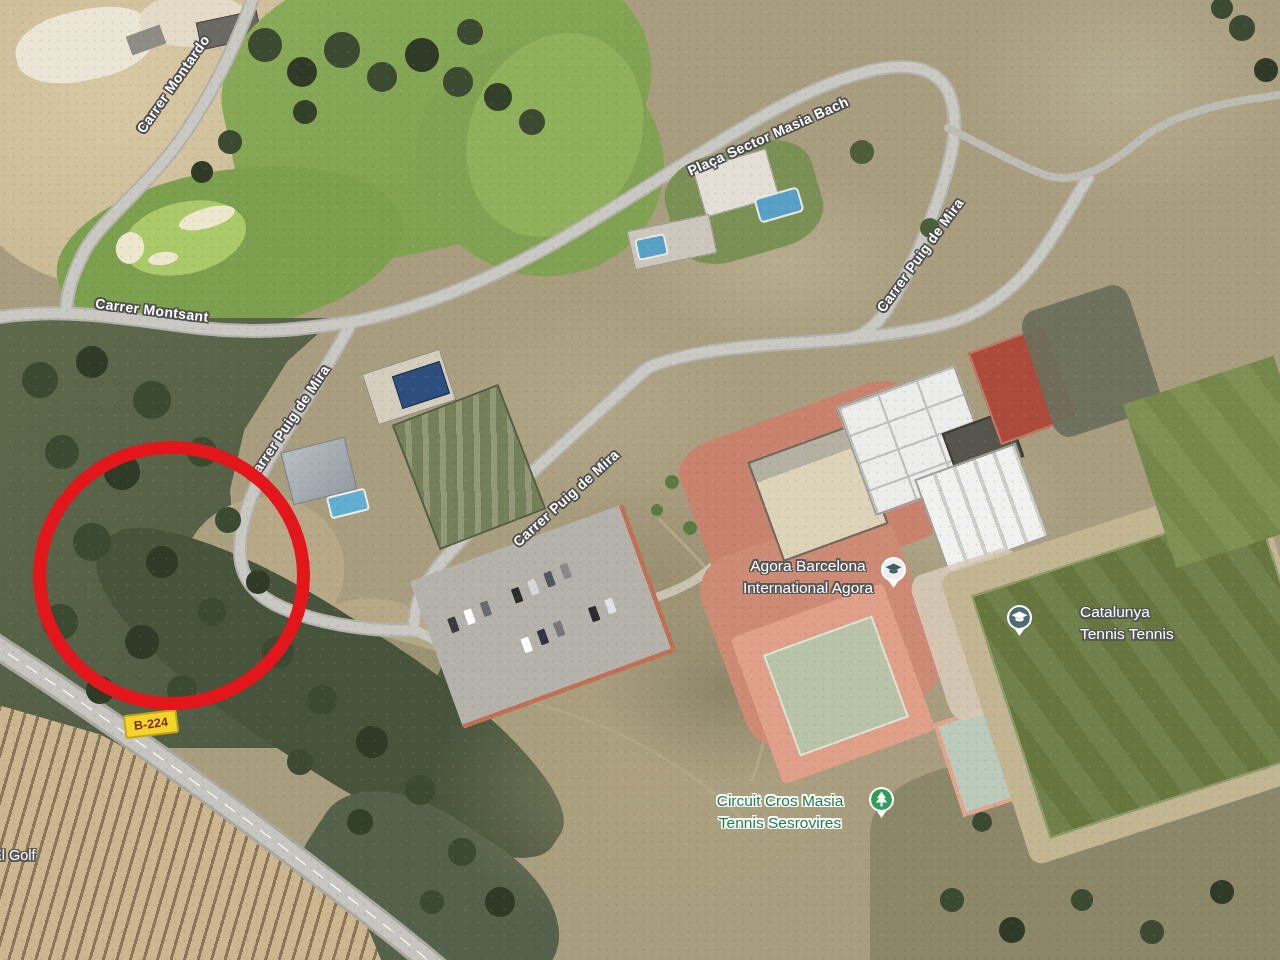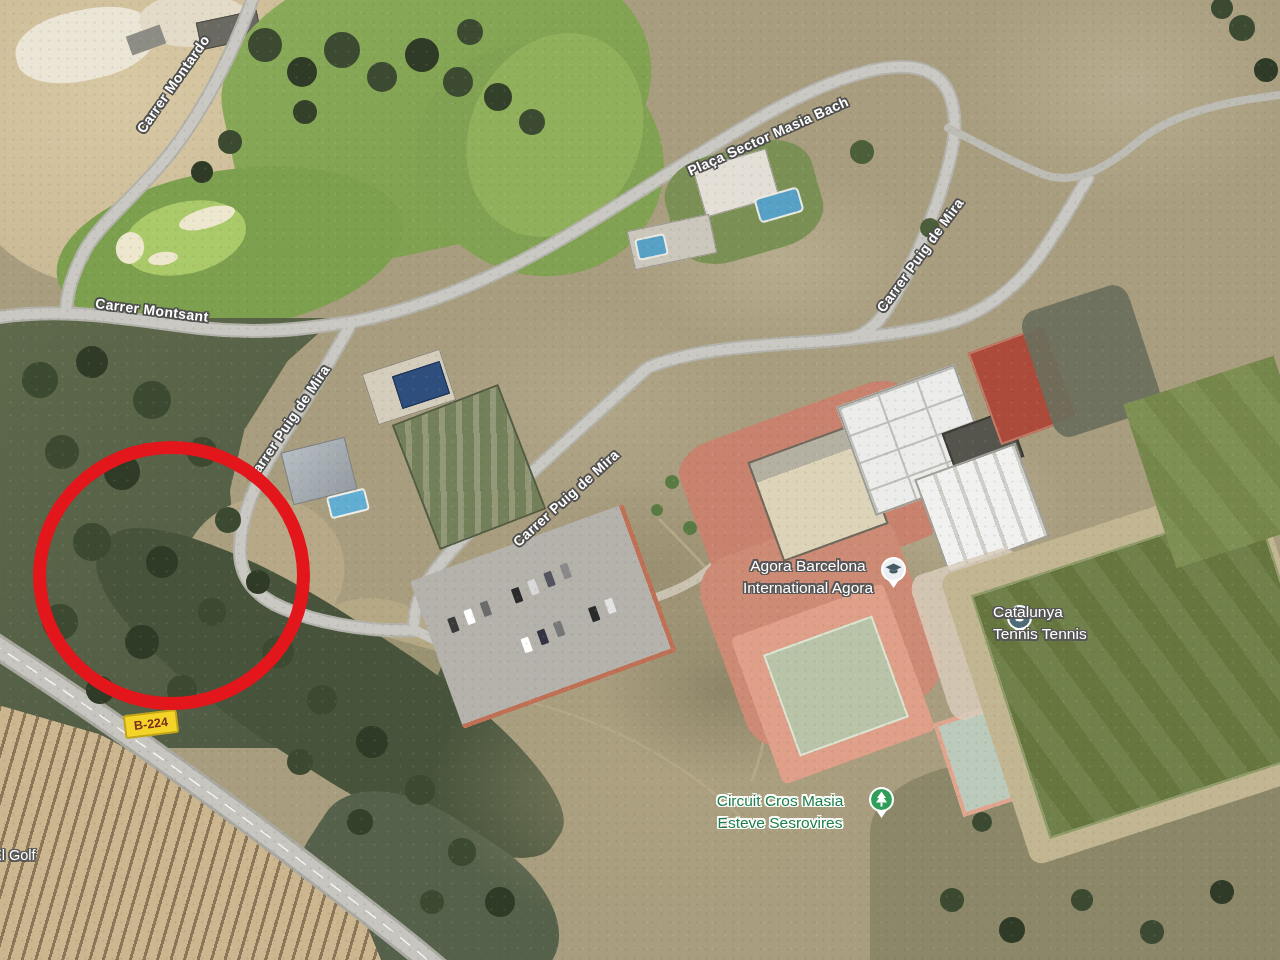--- a/index.html
+++ b/index.html
@@ -282,28 +282,28 @@
       <path d="M9.5 13.2 L9.5 16.2 Q13.5 18.6 17.5 16.2 L17.5 13.2 L13.5 15 Z" fill="#455a64"></path>
     </svg>
 
     <svg class="pin" style="left:1006px;top:604px" viewBox="0 0 27 33">
       <path d="M13.5 32 L8 24 L19 24 Z" fill="#ffffff"></path>
       <circle cx="13.5" cy="13.5" r="12.5" fill="#ffffff"></circle>
       <circle cx="13.5" cy="13.5" r="10.5" fill="#4e6b76"></circle>
       <path d="M13.5 7.5 L21.5 11.2 L13.5 14.9 L5.5 11.2 Z" fill="#ffffff"></path>
       <path d="M9.5 13.2 L9.5 16.2 Q13.5 18.6 17.5 16.2 L17.5 13.2 L13.5 15 Z" fill="#ffffff"></path>
     </svg>
-    <div class="poi-label" style="left:993px;top:601px">
+    <div class="poi-label" style="left:1080px;top:601px">
       <div>Catalunya</div>
       <div>Tennis Tennis</div>
     </div>
 
     <div class="poi-label green center" style="left:780px;top:812px">
       <div>Circuit Cros Masia</div>
-      <div>Esteve Sesrovires</div>
+      <div>Tennis Sesrovires</div>
     </div>
     <svg class="pin" style="left:868px;top:786px" viewBox="0 0 27 33">
       <path d="M13.5 32 L8 24 L19 24 Z" fill="#ffffff"></path>
       <circle cx="13.5" cy="13.5" r="12.5" fill="#ffffff"></circle>
       <circle cx="13.5" cy="13.5" r="10.5" fill="#2f9e58"></circle>
       <path d="M13.5 5.5 L18 12 L9 12 Z" fill="#ffffff"></path>
       <path d="M13.5 8.5 L19 16.5 L8 16.5 Z" fill="#ffffff"></path>
       <rect x="12.5" y="16.5" width="2" height="4" fill="#ffffff"></rect>
     </svg>
 

